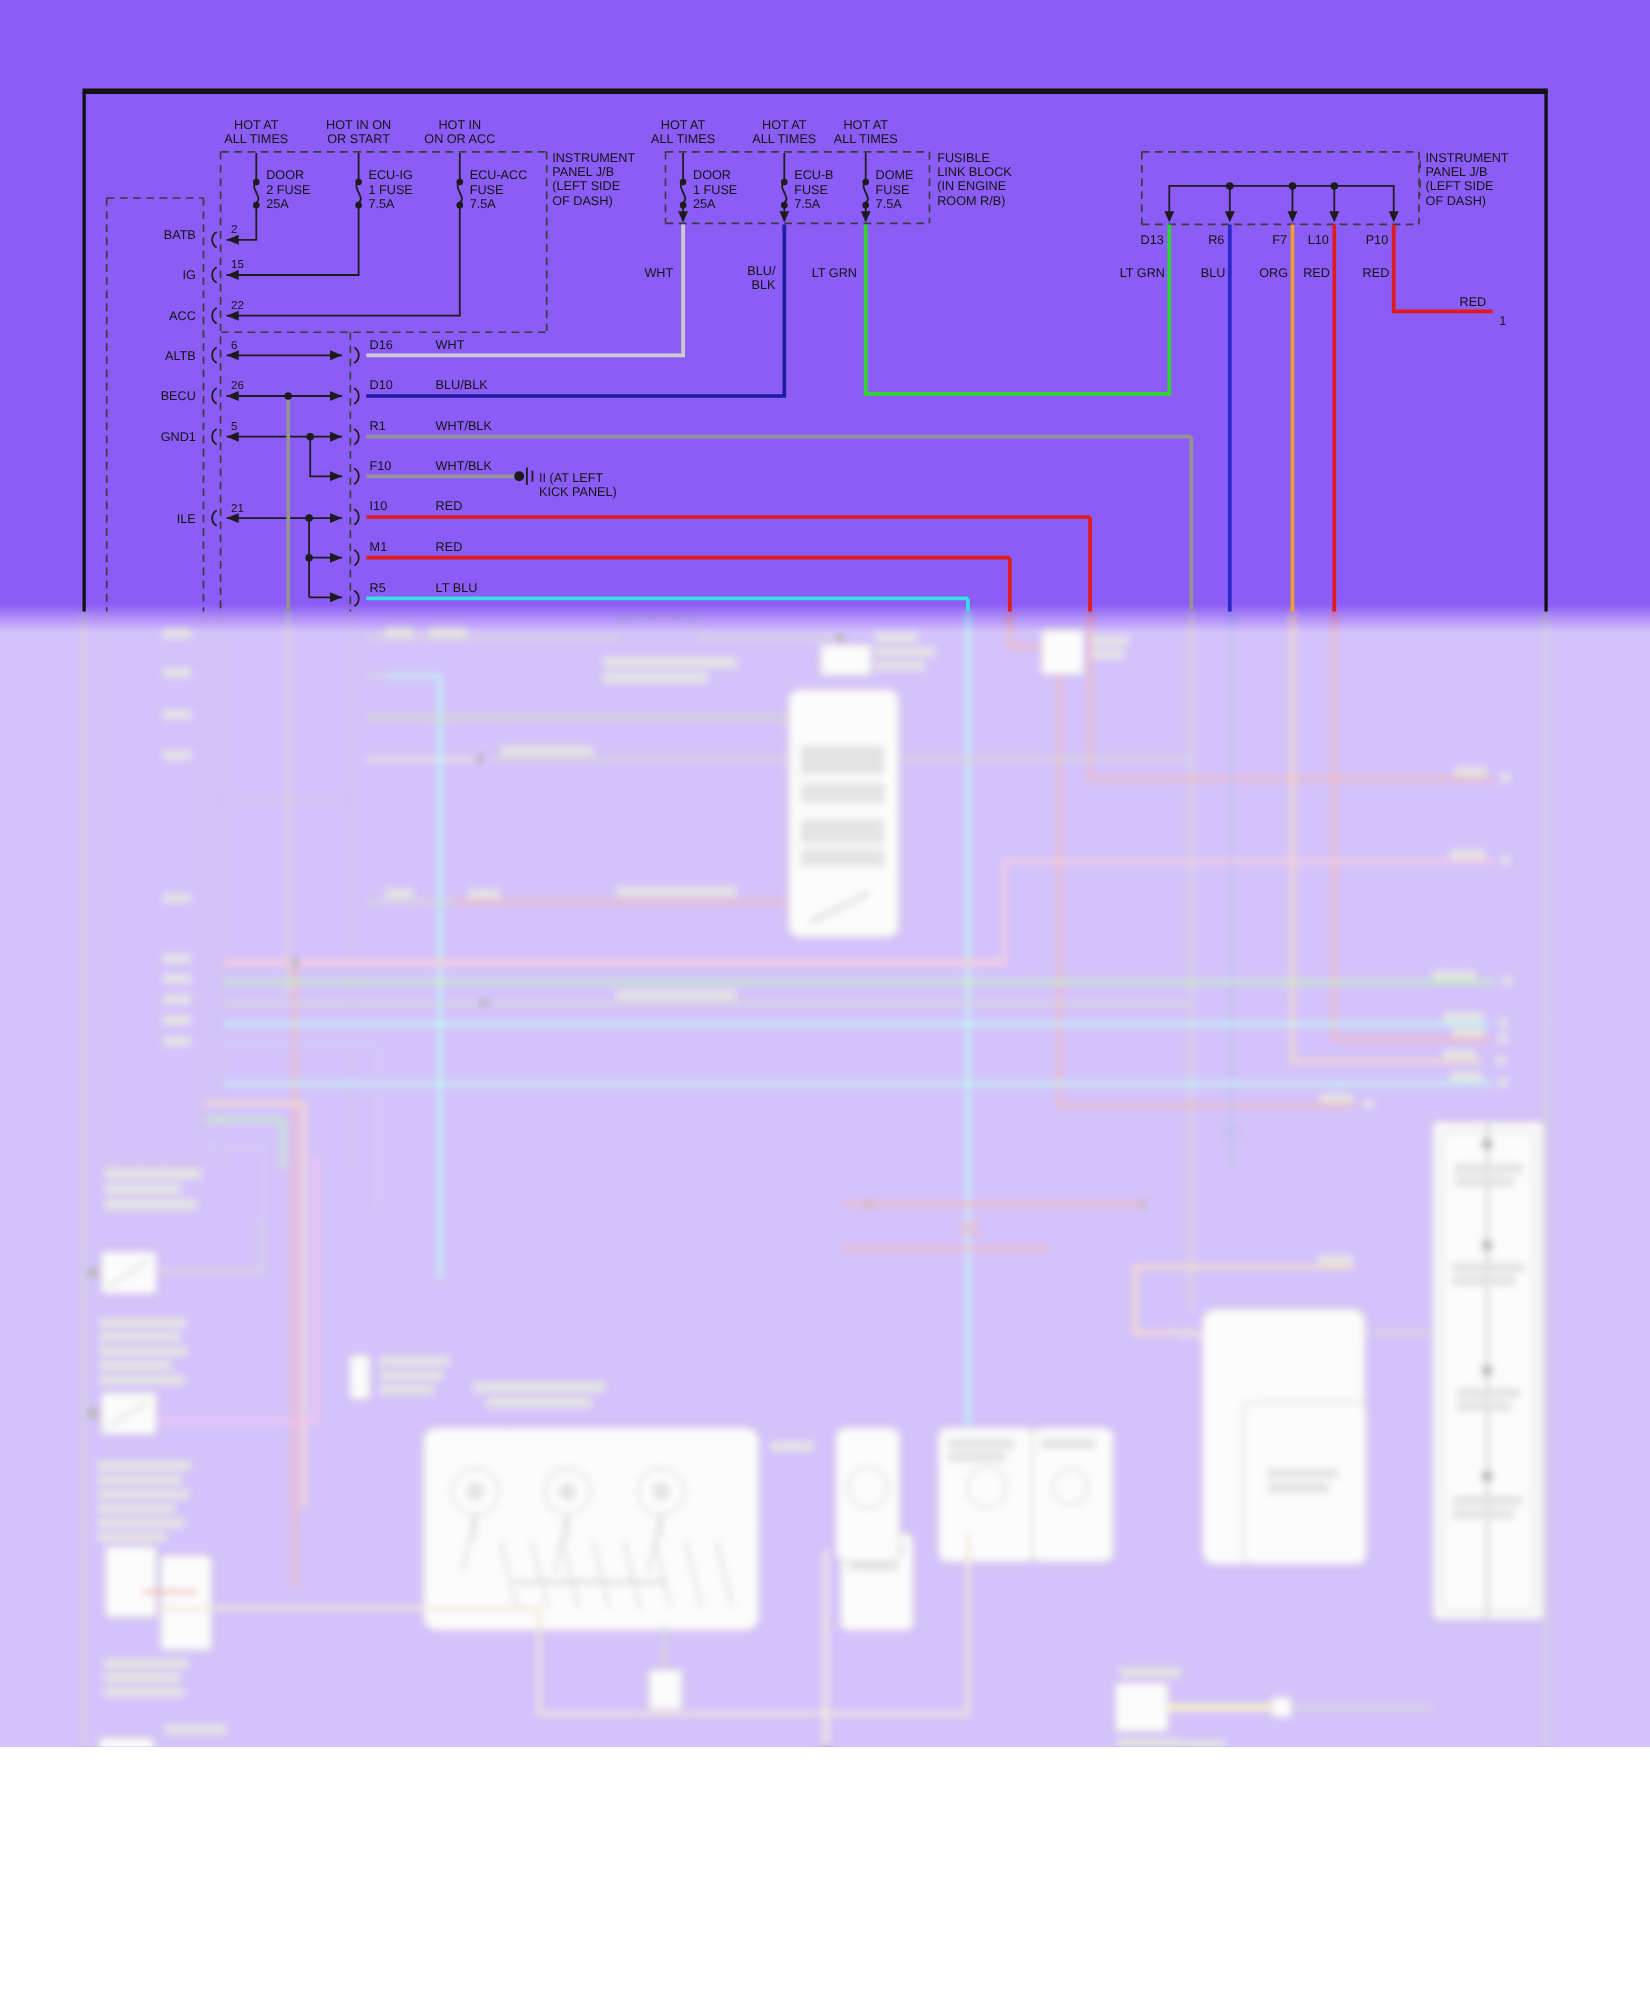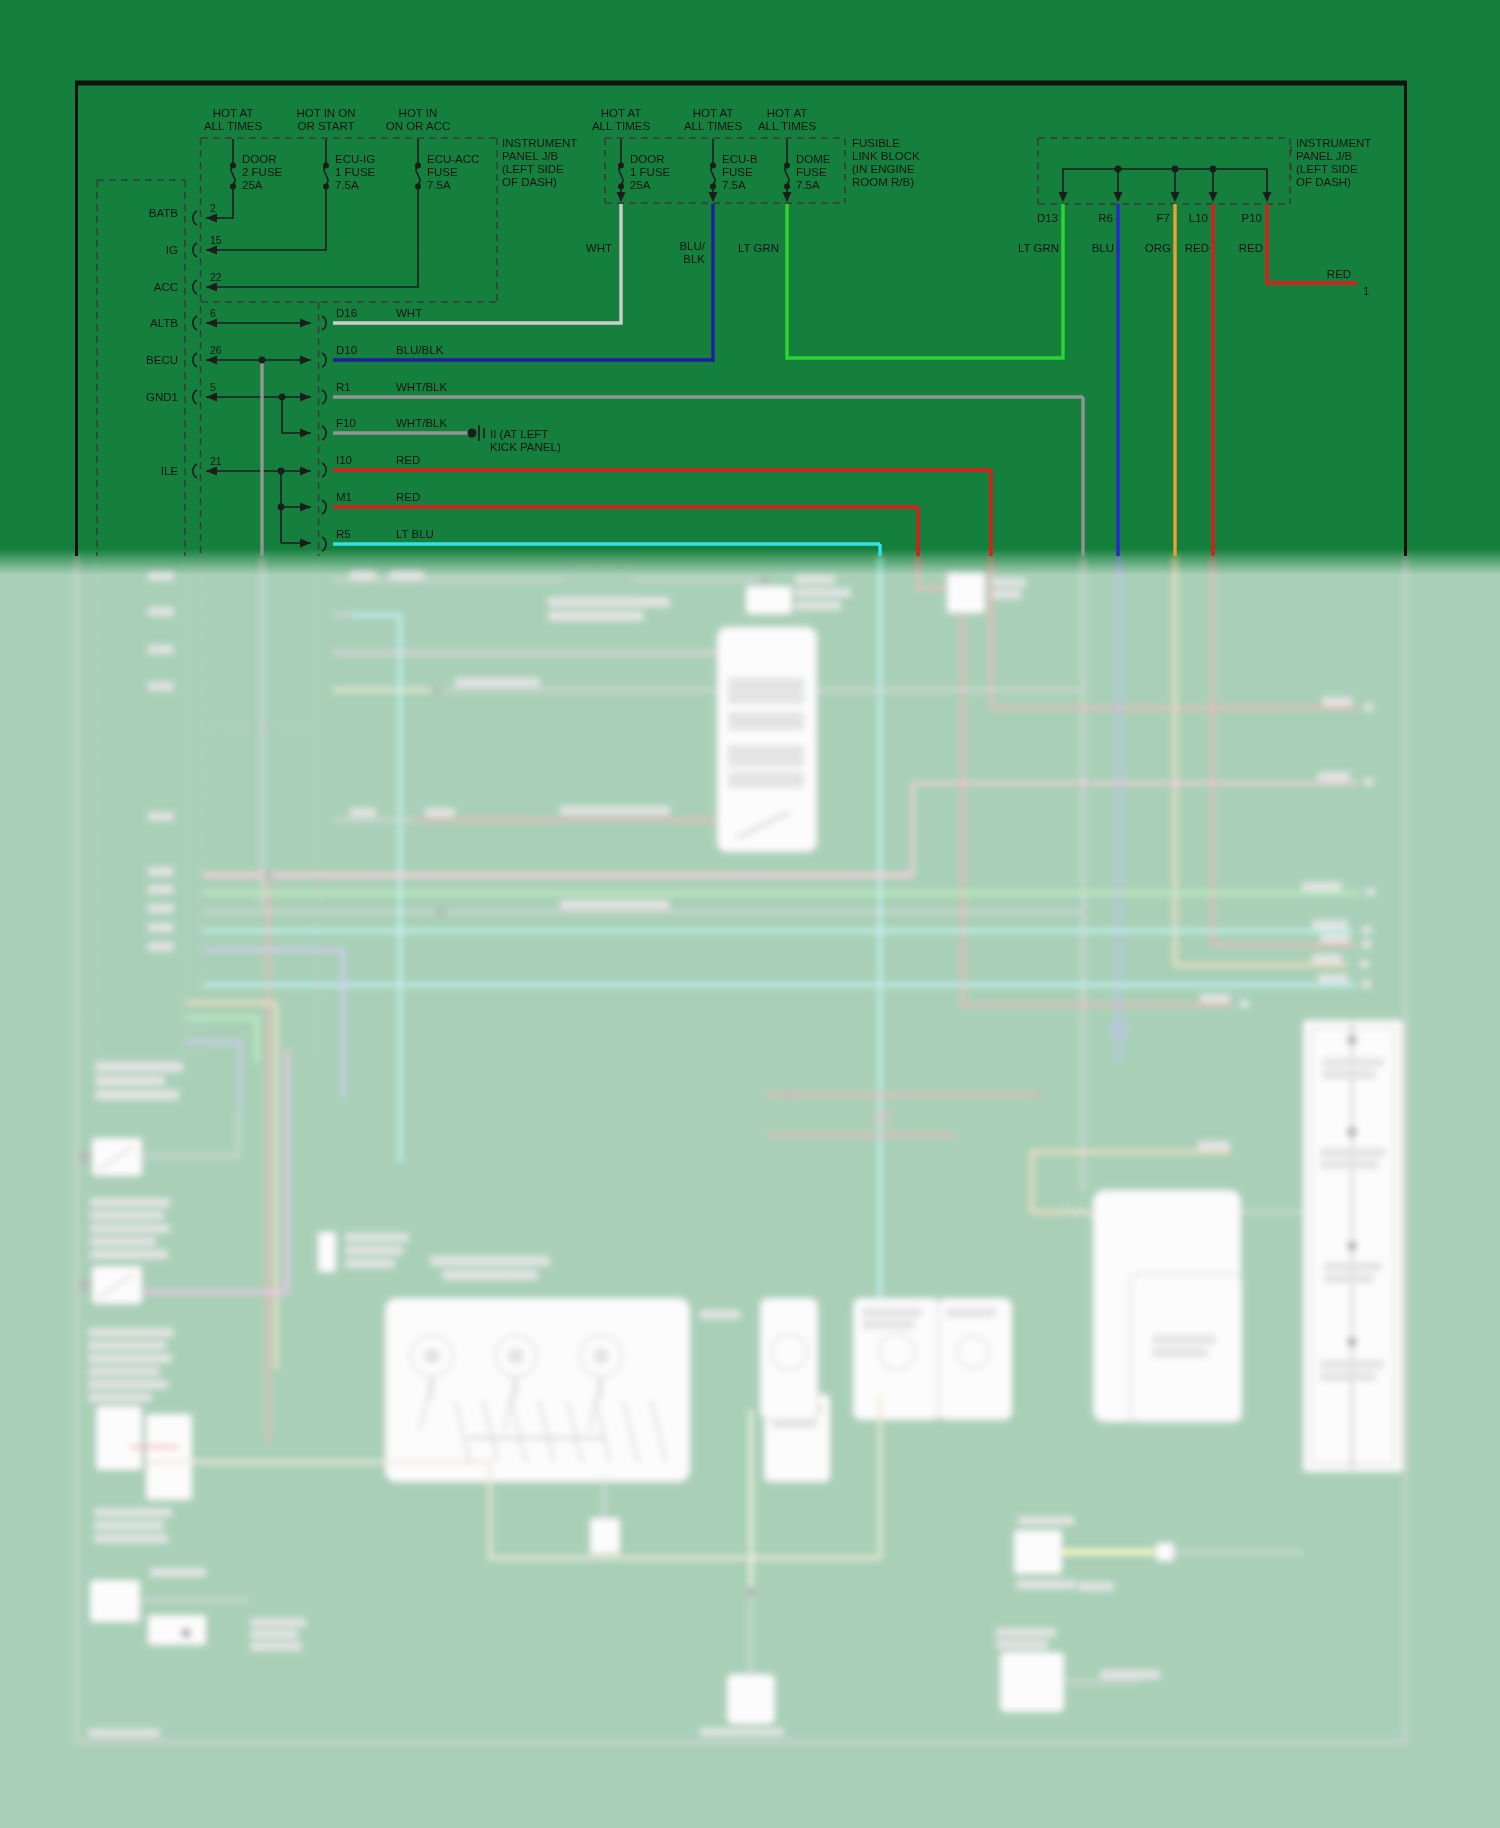--- a/index.html
+++ b/index.html
@@ -1,16 +1,16 @@
 <!DOCTYPE html>
 <html><head>
 <meta charset="utf-8">
 <style>
   html,body{margin:0;padding:0;background:#ffffff;}
-  .stage{position:relative;width:1500px;height:1828px;background:#15803d;overflow:hidden;
+  .stage{position:relative;width:1500px;height:1588px;background:#8b5cf6;overflow:hidden;
          font-family:"Liberation Sans", sans-serif;}
   .stage svg{position:absolute;left:0;top:0;width:1500px;height:1828px;}
   
   #layer-blur{z-index:1;filter:blur(3.2px);}
   .wash{position:absolute;z-index:2;left:0;top:549px;width:1500px;height:1279px;
         background:linear-gradient(180deg, rgba(255,255,255,0) 0px, rgba(255,255,255,.63) 26px, rgba(255,255,255,.63) 100%);}
   #layer-sharp{z-index:3;}
   
   .k  {stroke:#1c1c1c;stroke-width:1.6;fill:none;}
   .d  {stroke:#3a3a3a;stroke-width:1.5;fill:none;stroke-dasharray:7 5;}

